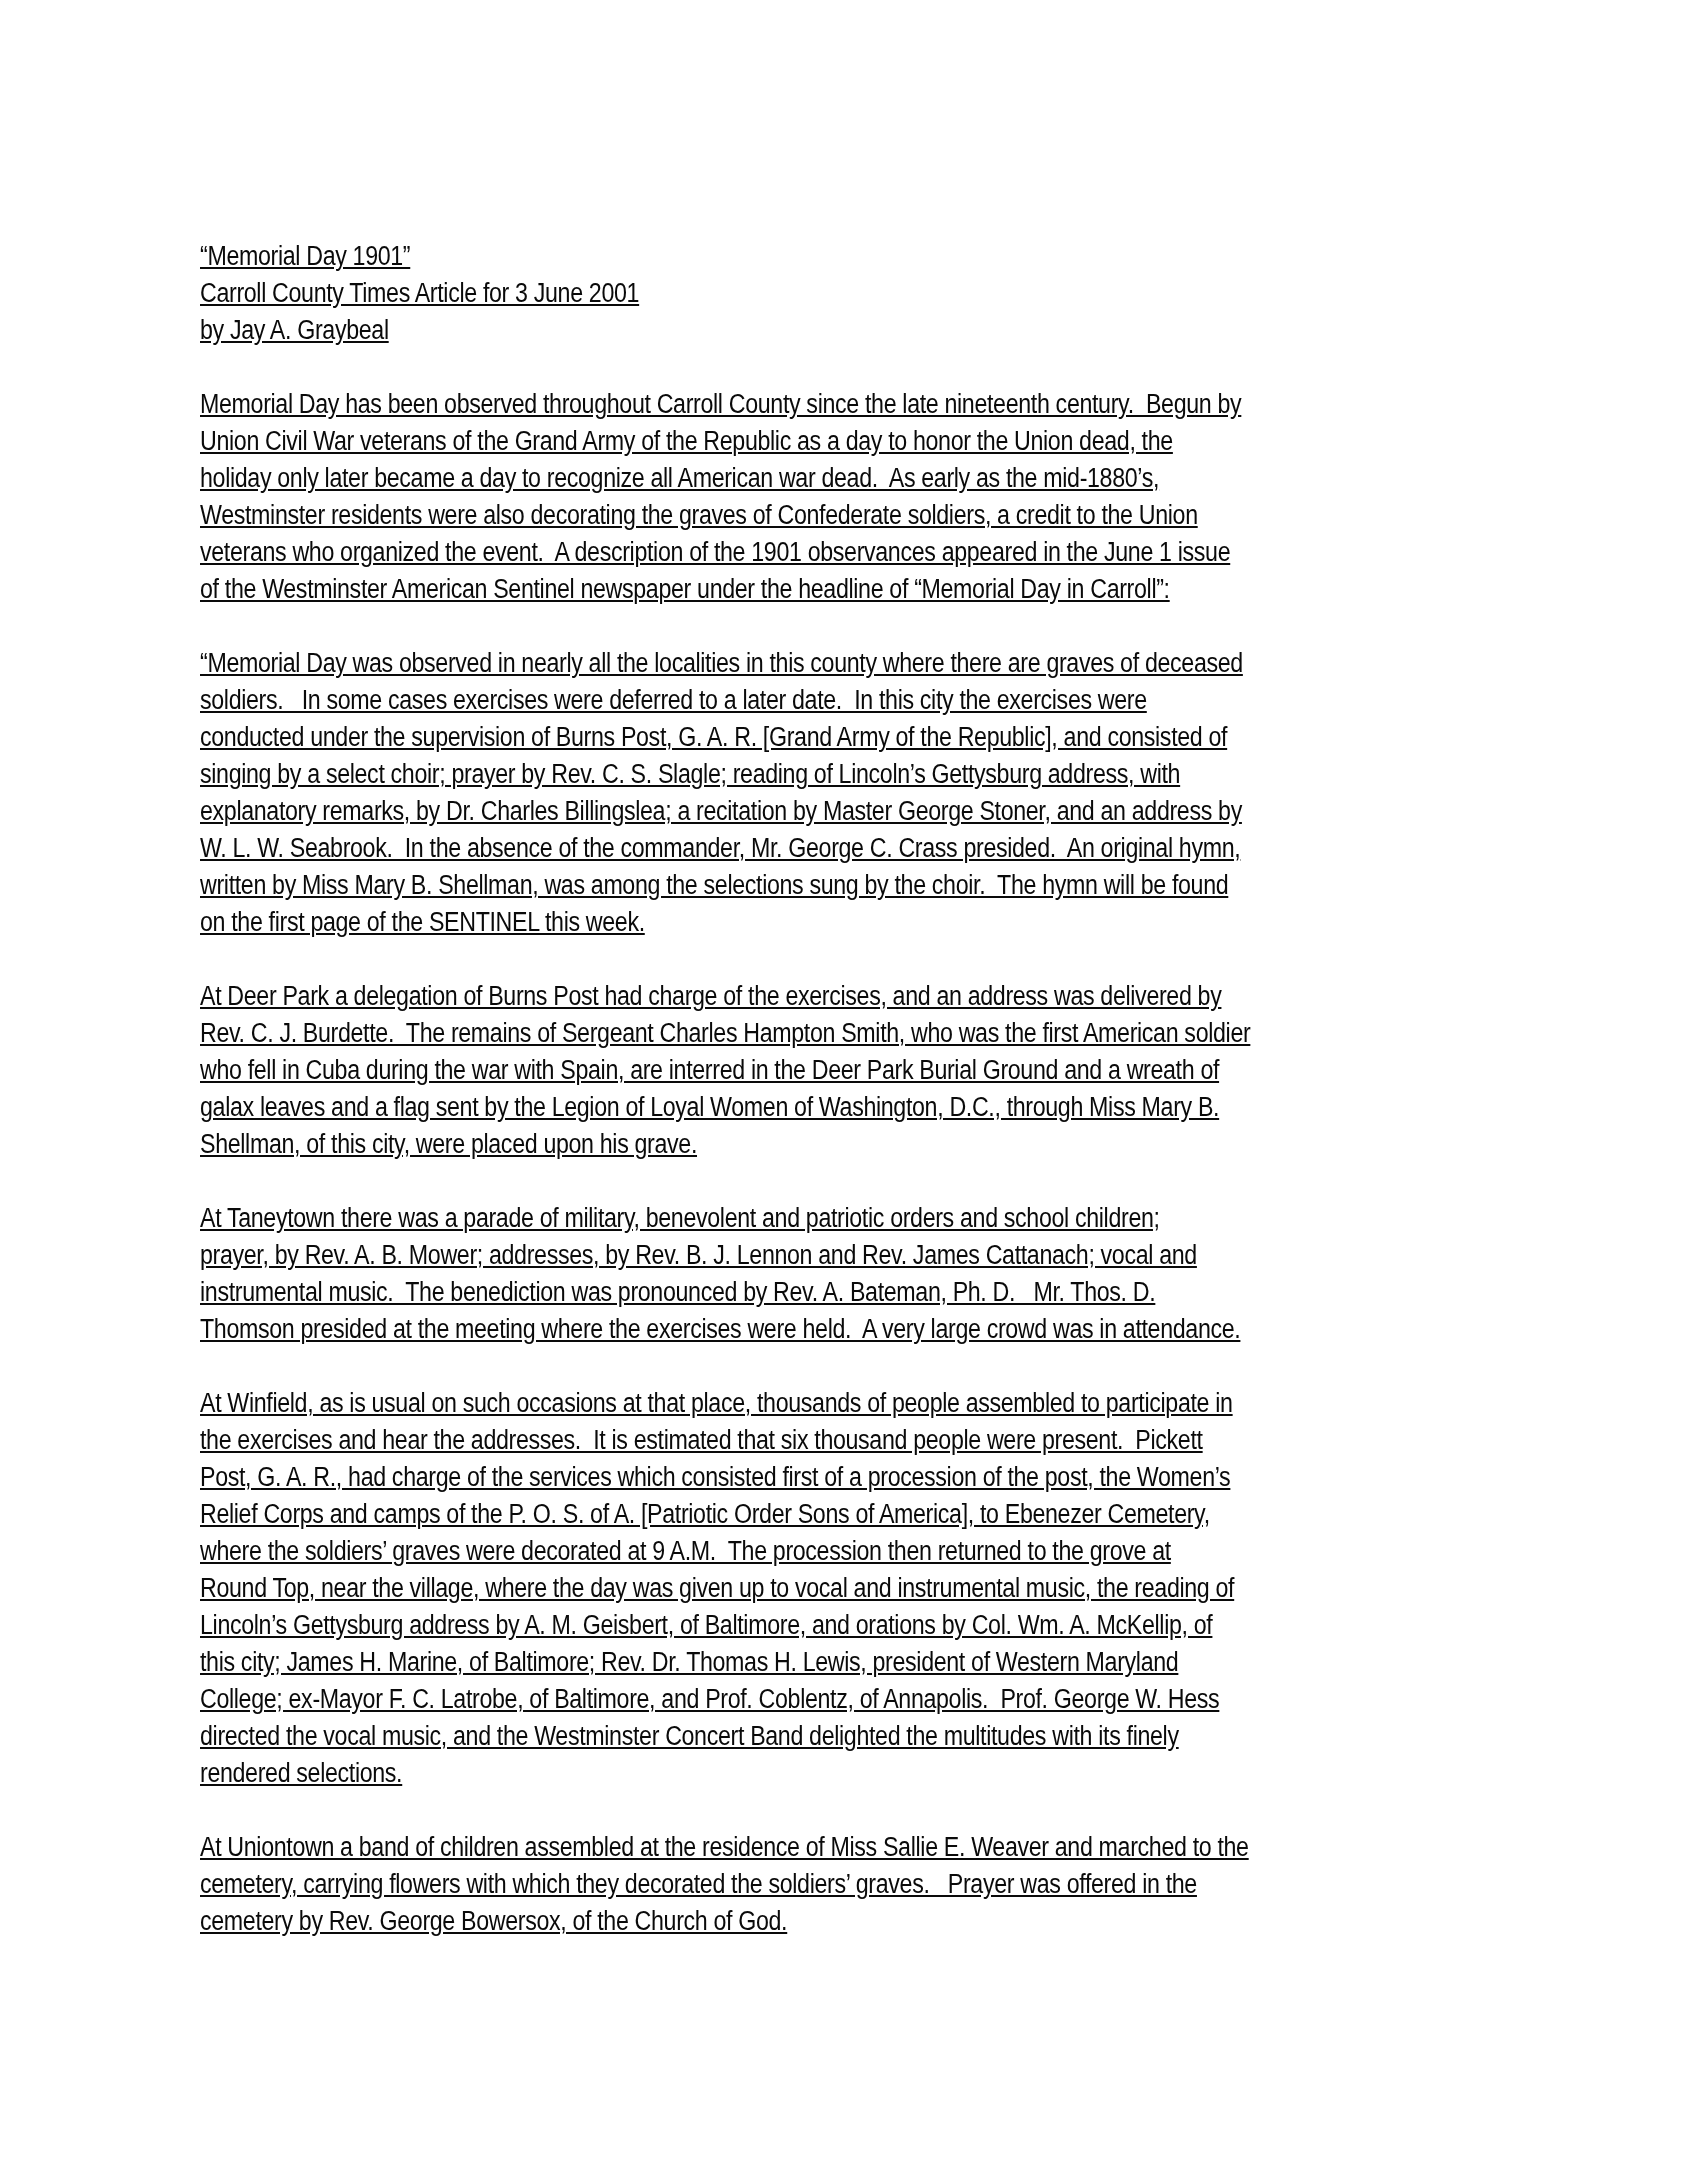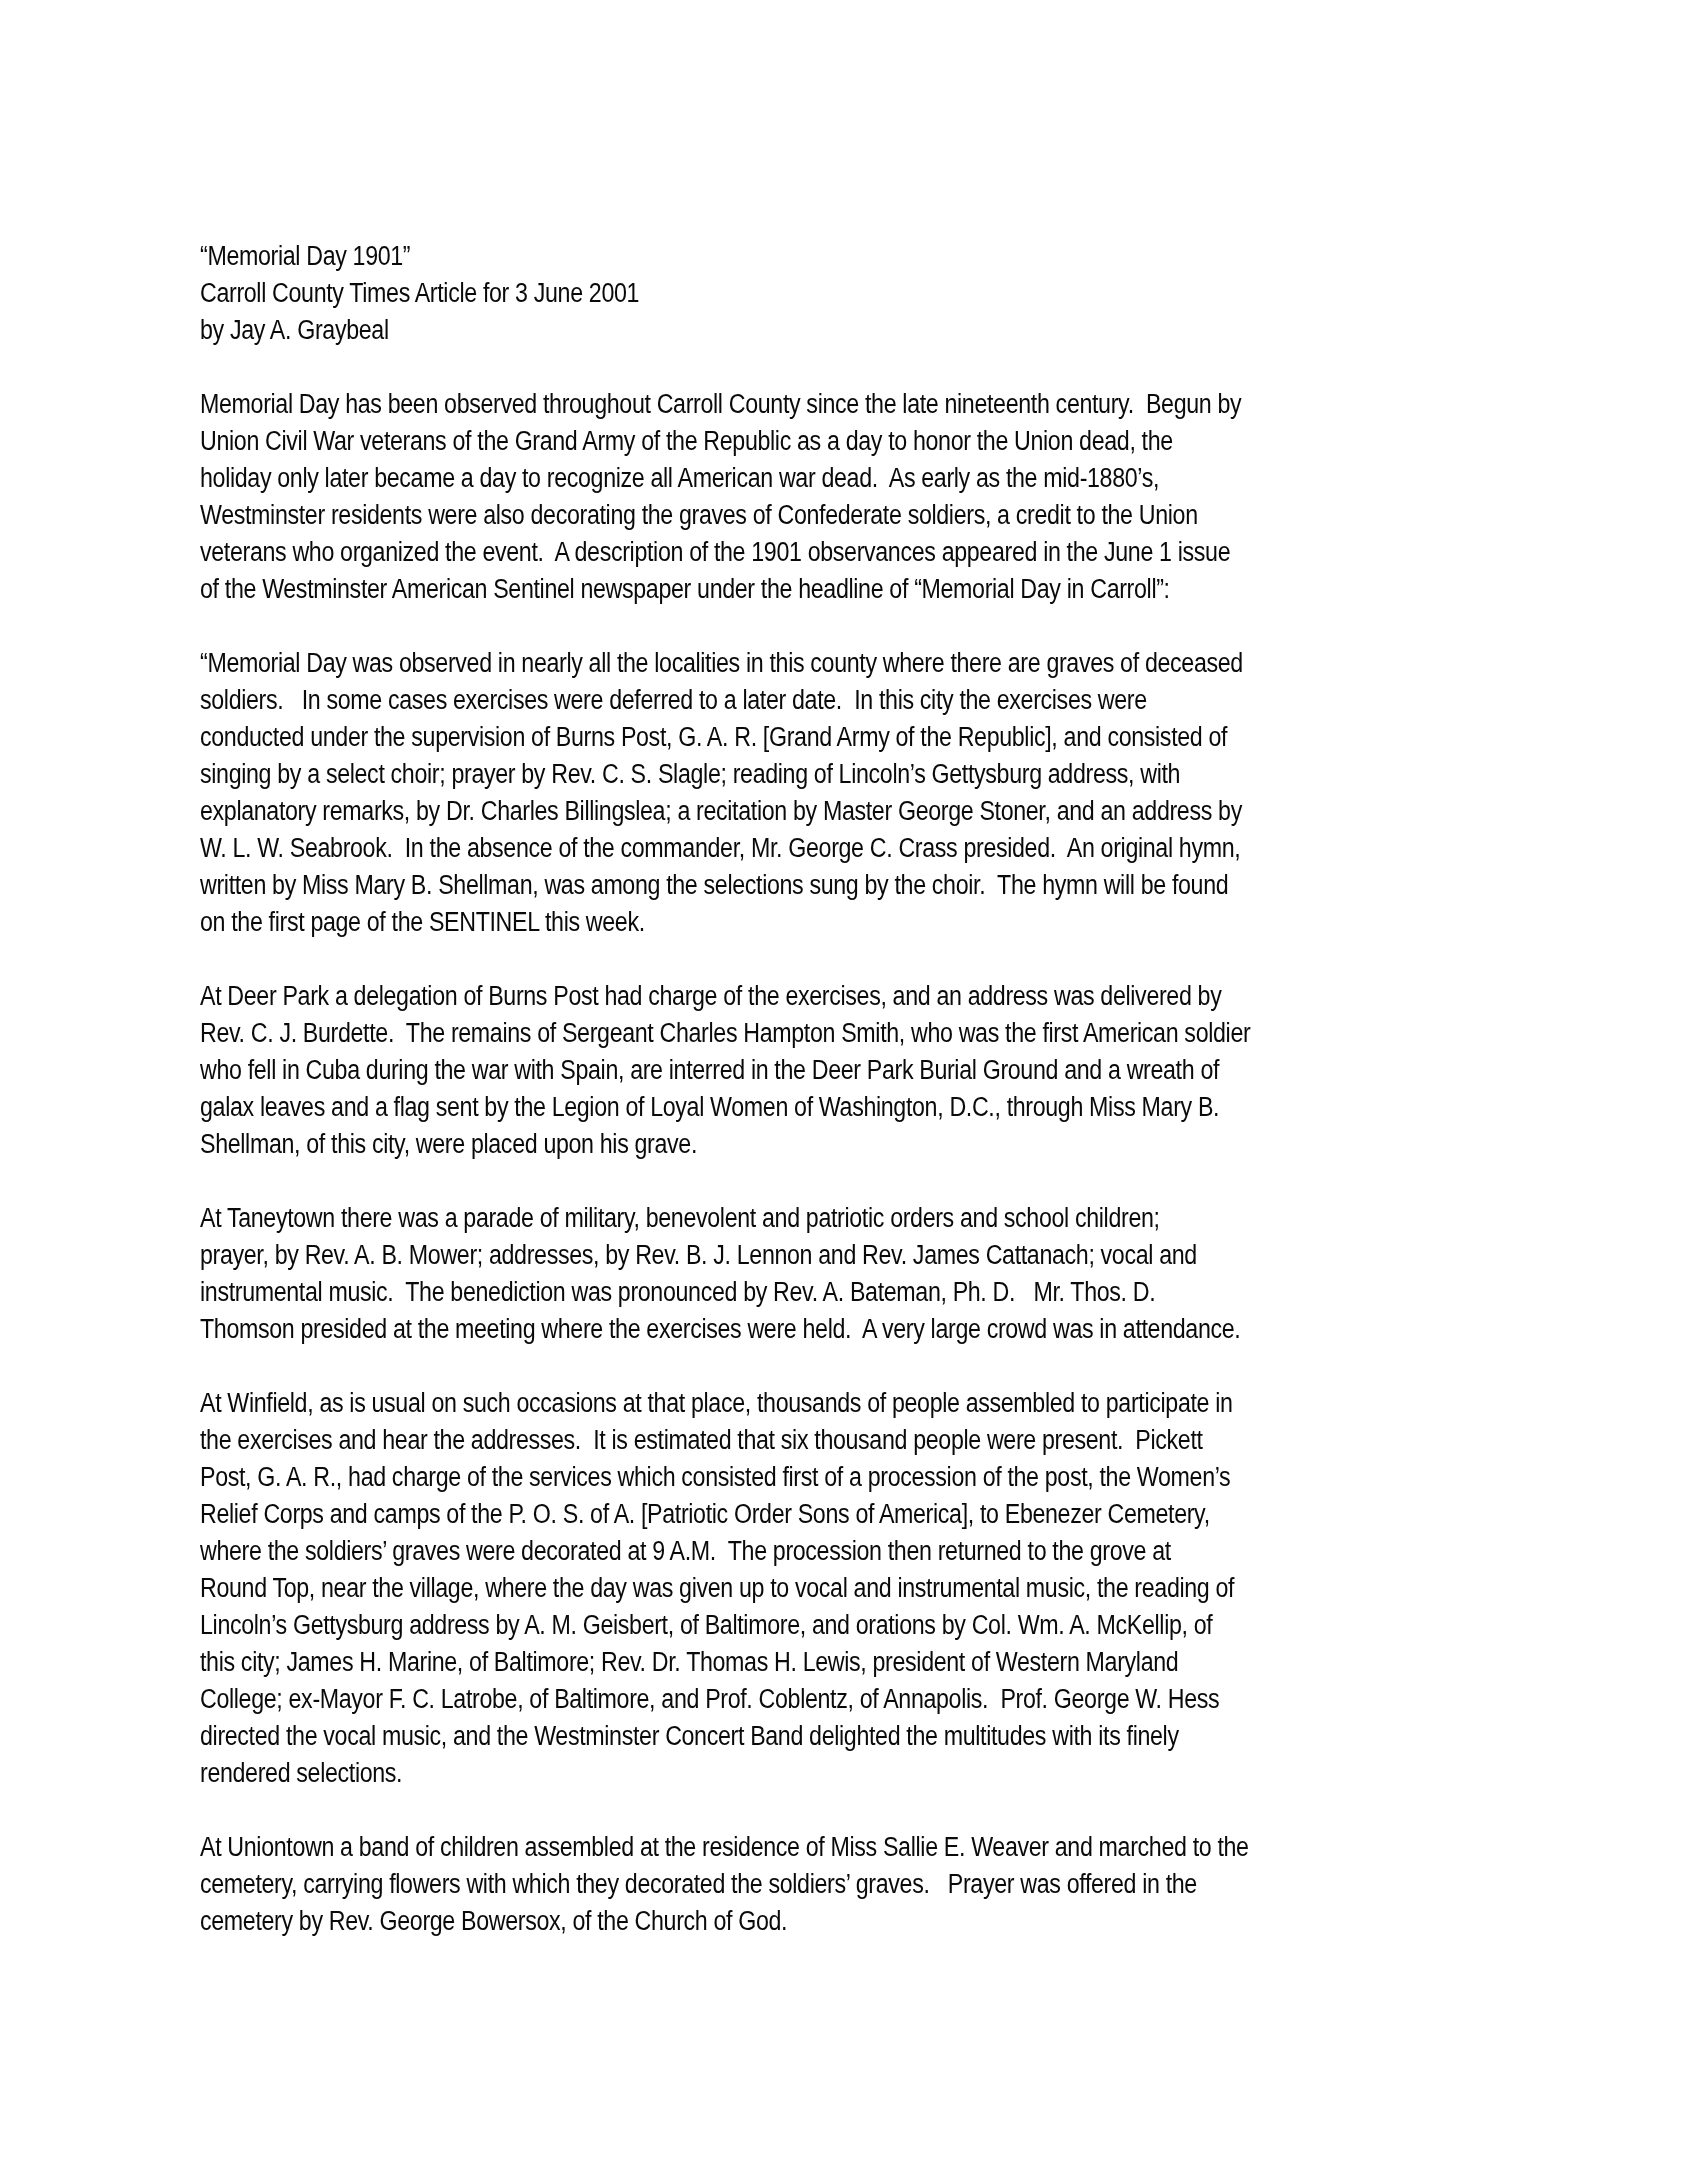--- a/index.html
+++ b/index.html
@@ -3,20 +3,21 @@
 <meta charset="utf-8">
 <style>
   html, body { margin: 0; padding: 0; background: #ffffff; }
   body { width: 1687px; height: 2183px; position: relative; overflow: hidden; }
   .page {
     position: absolute; left: 200px; top: 238px; width: 1336px;
     font-family: "Liberation Sans", sans-serif;
     color: #0a0a0a;
     font-size: 27px;
     line-height: 37px;
+    text-decoration: underline;
   }
   .line {
     display: block; white-space: pre; height: 37px;
     transform-origin: left center;
     letter-spacing: -0.4px;
   }
   .block { margin: 0; }
   .gap { height: 37px; }
   .header .line { letter-spacing: -0.4px; }
 </style>

